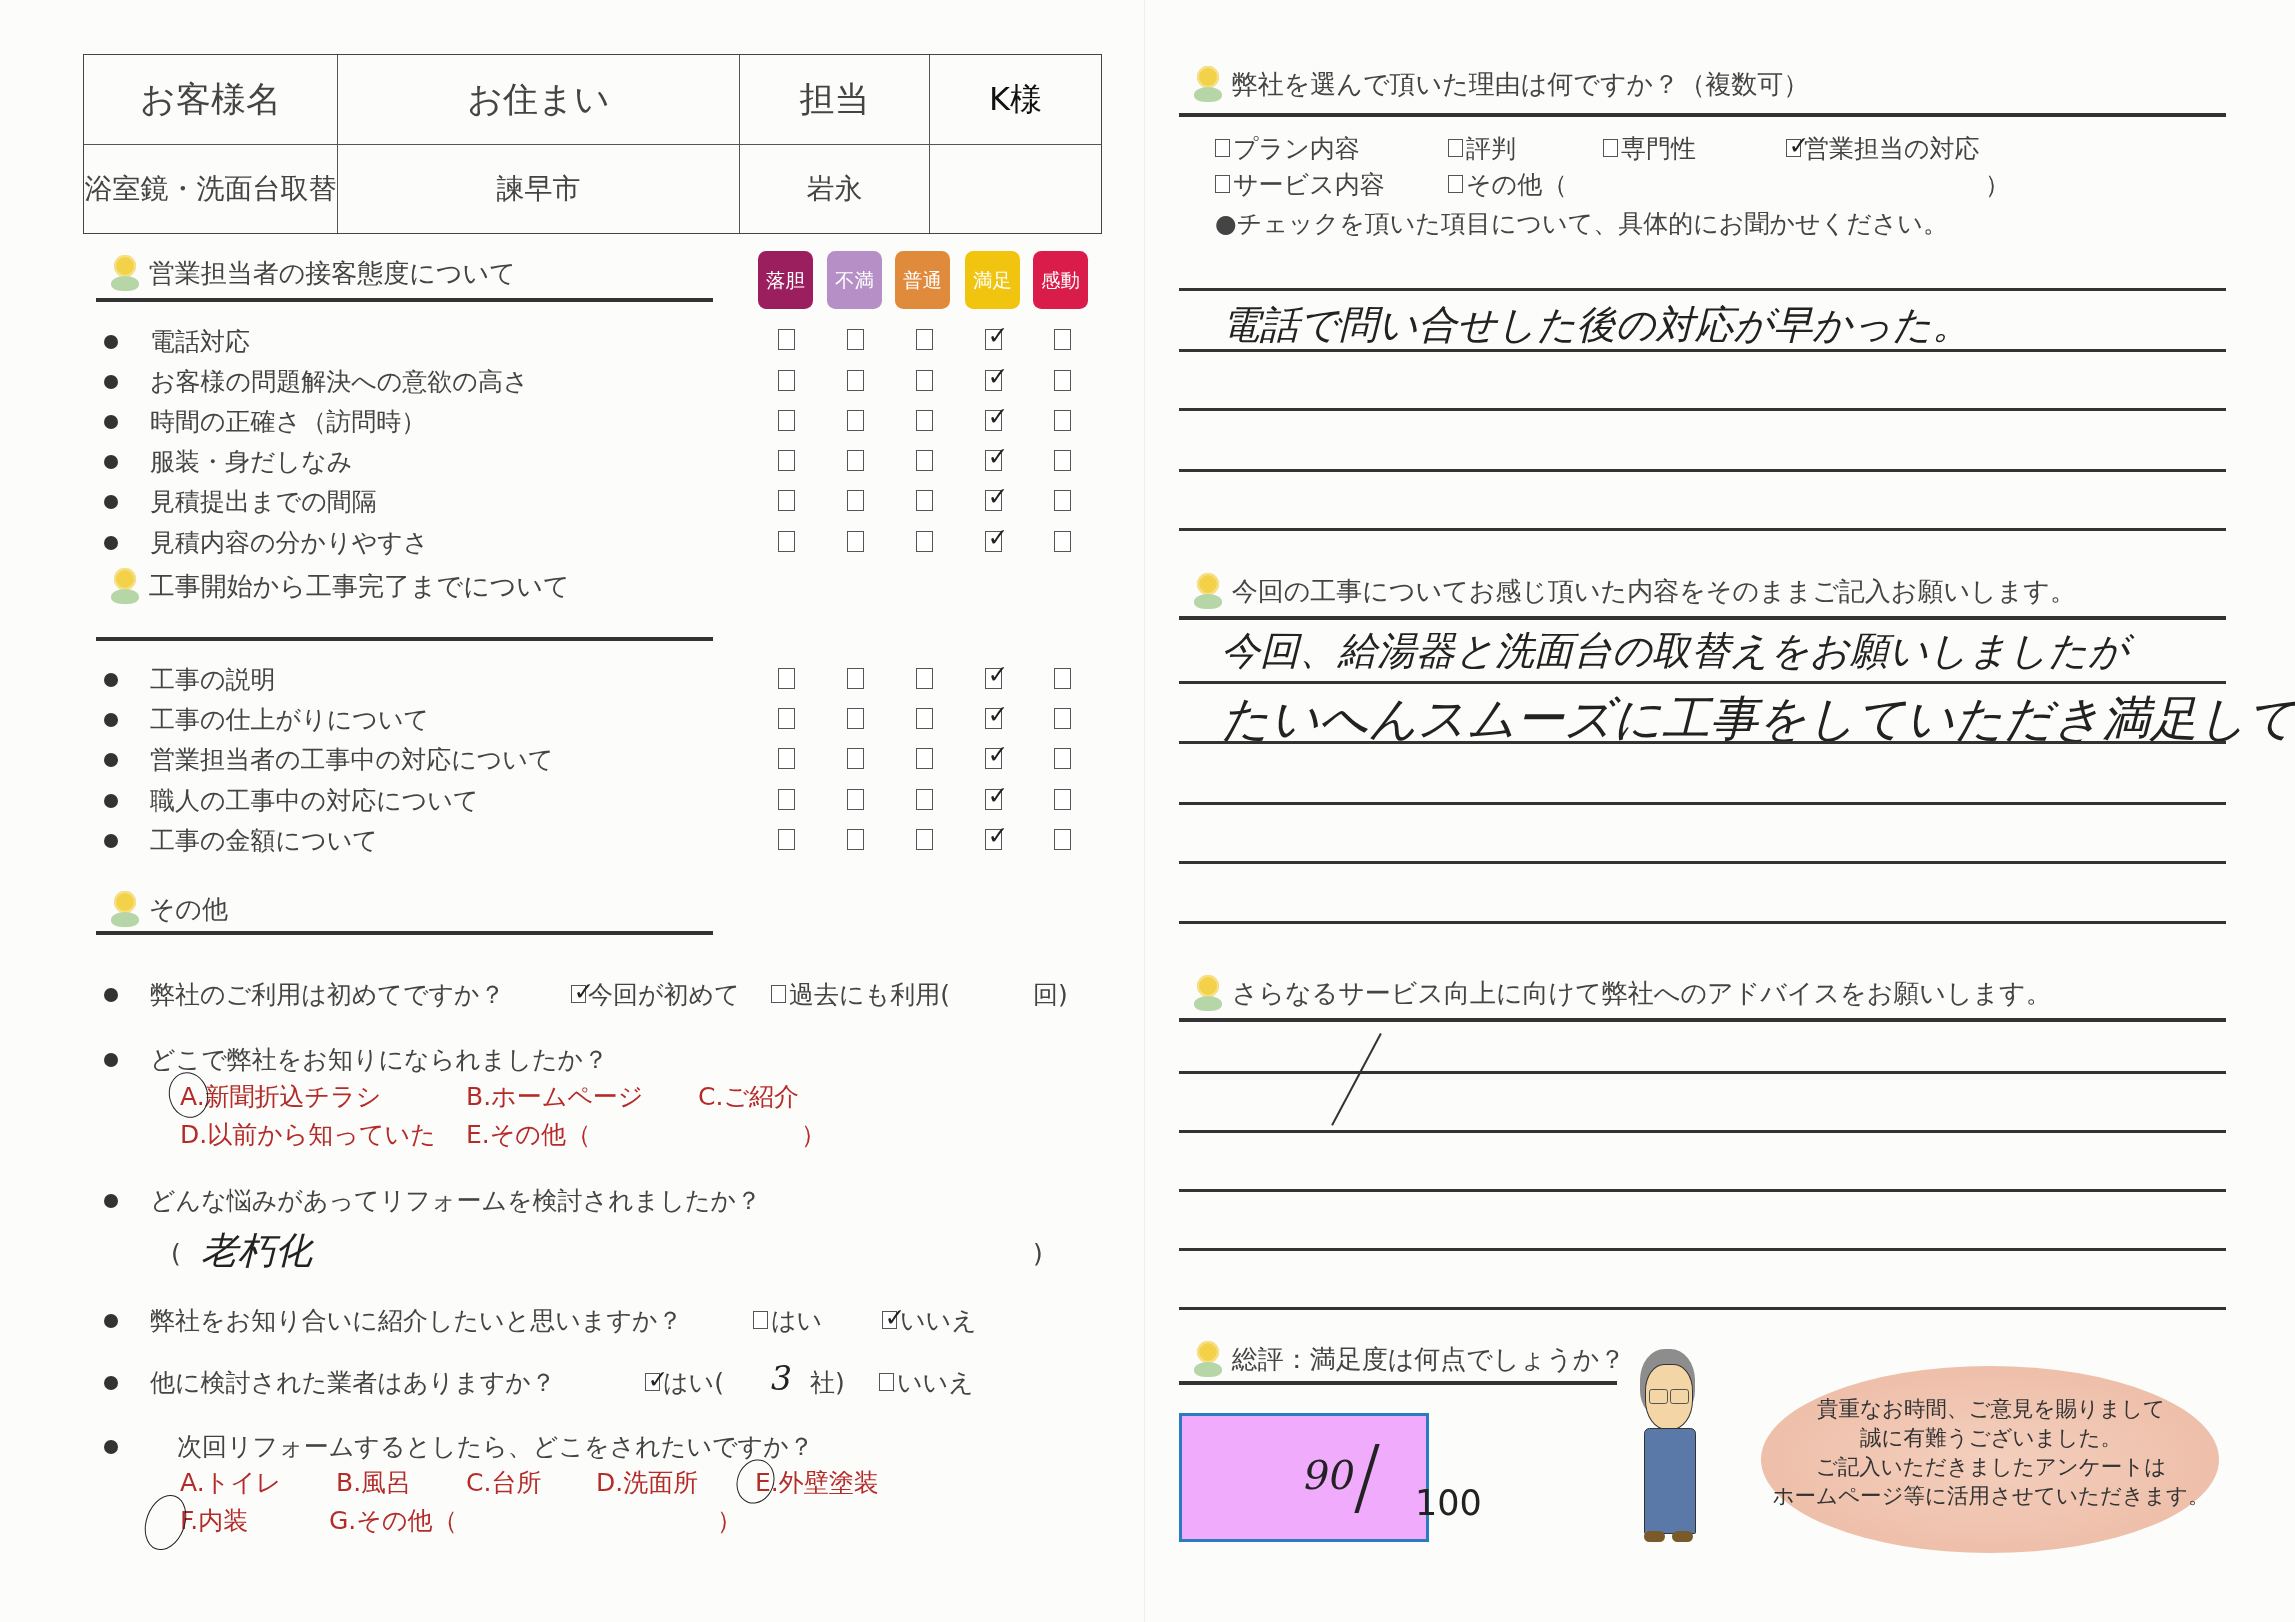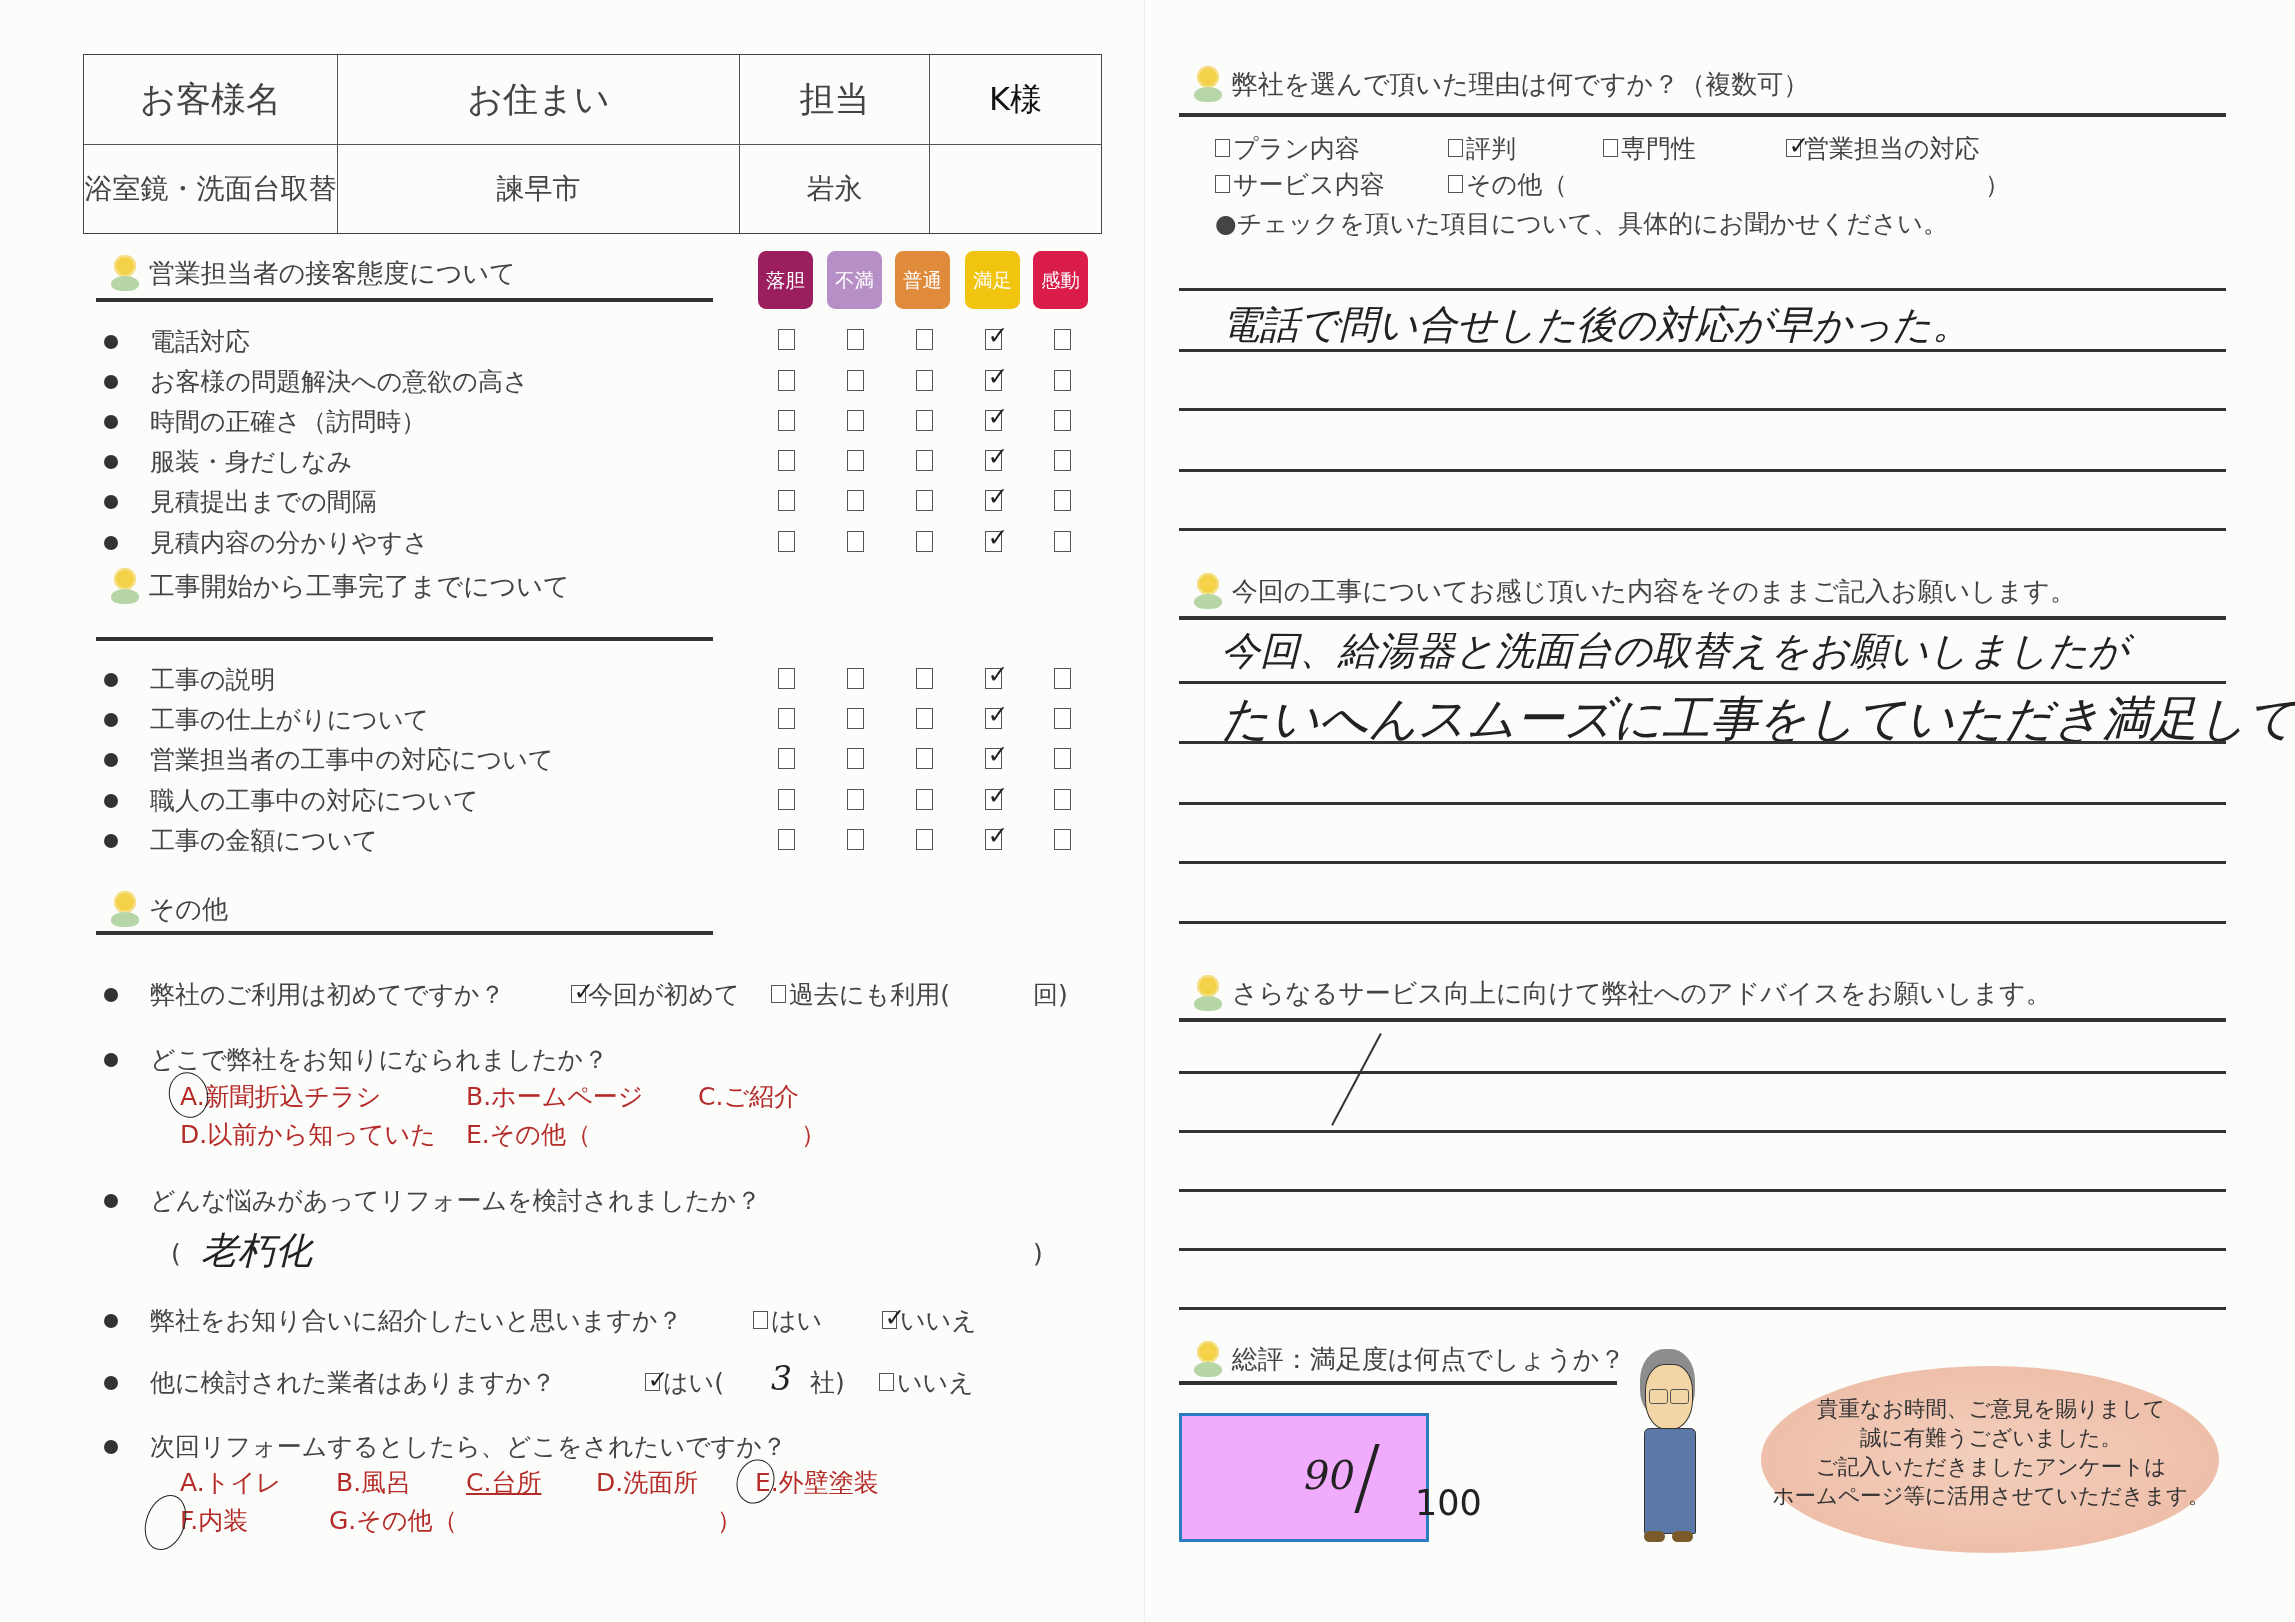--- a/index.html
+++ b/index.html
@@ -267,27 +267,27 @@
 </div>
 <div class="cb" style="left:645px;top:1373px;width:15.3px;height:18px;">
     <span class="check">✓</span>
   </div>
 <span class="txt" style="left:663px;top:1366px;">はい(</span>
 <span class="hand" style="left:771px;top:1359px;font-size:33px;">3</span>
 <span class="txt" style="left:810px;top:1366px;">社)</span>
 <div class="cb" style="left:879px;top:1373px;width:15.3px;height:18px;"></div>
 <span class="txt" style="left:897px;top:1366px;">いいえ</span>
 
-<div class="row" style="top:1430px;">
+<div class="row" style="top:1430px;gap:27px;">
   <span class="bullet"></span>
   <span class="rowlbl">次回リフォームするとしたら、どこをされたいですか？</span>
 </div>
 <span class="txt red" style="left:180px;top:1466px;">A.トイレ</span>
 <span class="txt red" style="left:336px;top:1466px;">B.風呂</span>
-<span class="txt red" style="left:466px;top:1466px;text-decoration:underline;">C.台所</span>
+<span class="txt red" style="left:466px;top:1466px;">C.台所</span>
 <span class="txt red" style="left:596px;top:1466px;">D.洗面所</span>
 <span class="txt red" style="left:755px;top:1466px;">E.外壁塗装</span>
 <div class="circle" style="left:737px;top:1459px;width:35px;height:43px;transform:rotate(20deg);"></div>
 <span class="txt red" style="left:180px;top:1504px;">F.内装</span>
 <div class="circle" style="left:146px;top:1494px;width:37px;height:55px;transform:rotate(20deg);"></div>
 <span class="txt red" style="left:329px;top:1504px;text-align:right;">G.その他（</span>
 <span class="txt red" style="left:717px;top:1504px;">）</span>
 
 <div class="sec" style="left:1194px;top:66px;">
   <div class="flower">

